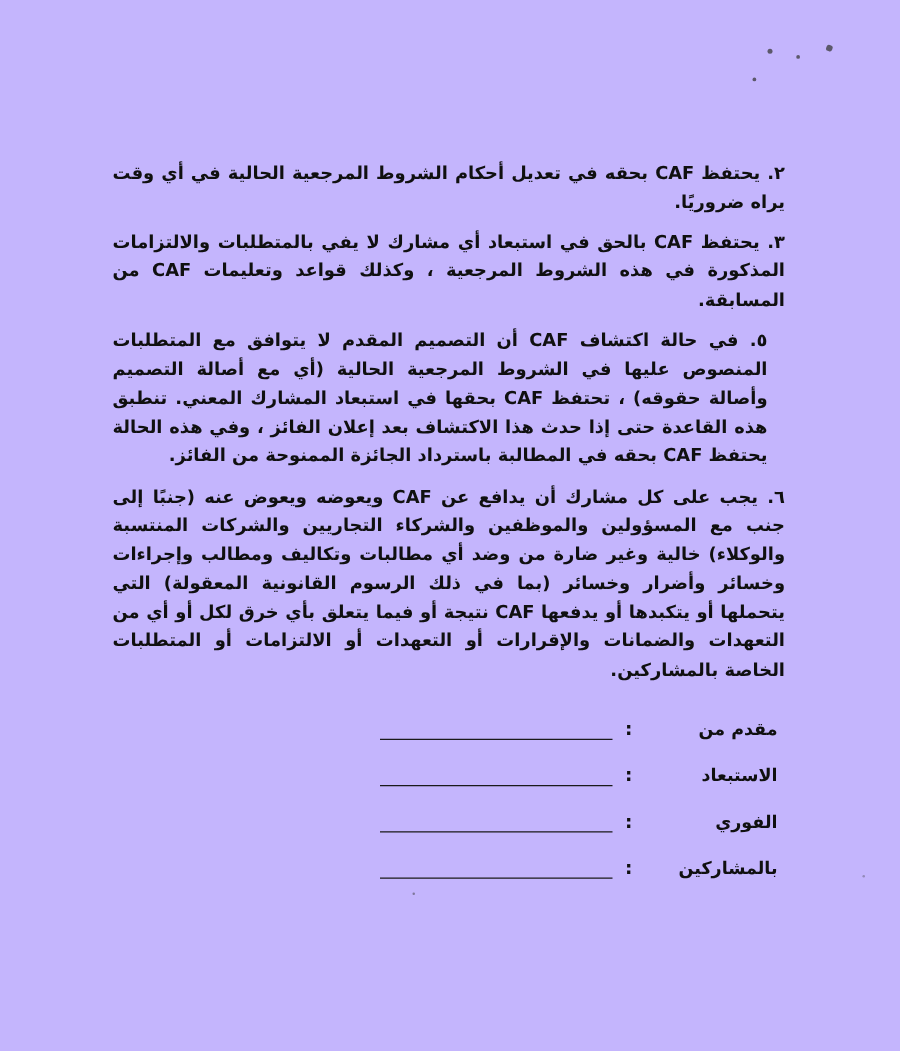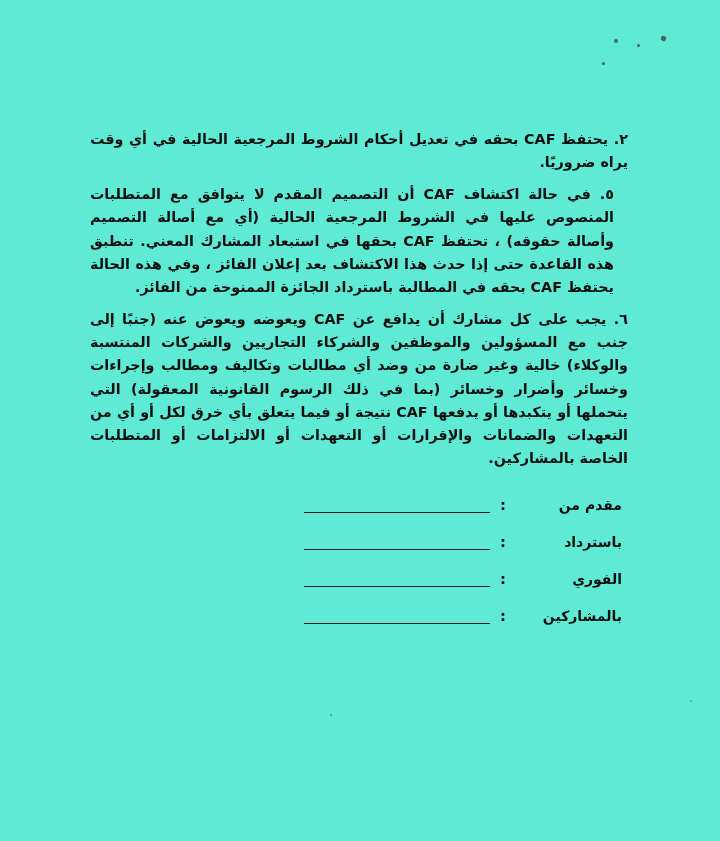--- a/index.html
+++ b/index.html
@@ -11,21 +11,21 @@
     width: 720px;
     height: 841px;
     position: relative;
     overflow: hidden;
     font-family: "DejaVu Sans", "Liberation Sans", sans-serif;
     color: #101010;
   }
   .page {
     position: absolute;
     inset: 0;
-    background: #5eead4;
+    background: #c4b5fd;
   }
   
   .speckle {
     position: absolute;
     background: #3a3a3a;
     border-radius: 50%;
     opacity: 0.75;
   }
   .sp1 { width: 4px; height: 4px; left: 614px; top: 39px; }
   .sp2 { width: 3px; height: 3px; left: 637px; top: 44px; }
@@ -111,40 +111,44 @@
   <div class="speckle sp5"></div>
   <div class="speckle sp6"></div>
 
   <div class="content">
 
     <ol class="clauses">
       <li>
         <span class="num">٢.</span>
         <span class="body">يحتفظ CAF بحقه في تعديل أحكام الشروط المرجعية الحالية في أي وقت يراه ضروريًا.</span>
       </li>
+      <li>
+        <span class="num">٣.</span>
+        <span class="body">يحتفظ CAF بالحق في استبعاد أي مشارك لا يفي بالمتطلبات والالتزامات المذكورة في هذه الشروط المرجعية ، وكذلك قواعد وتعليمات CAF من المسابقة.</span>
+      </li>
       <li class="indented">
         <span class="num">٥.</span>
         <span class="body">في حالة اكتشاف CAF أن التصميم المقدم لا يتوافق مع المتطلبات المنصوص عليها في الشروط المرجعية الحالية (أي مع أصالة التصميم وأصالة حقوقه) ، تحتفظ CAF بحقها في استبعاد المشارك المعني. تنطبق هذه القاعدة حتى إذا حدث هذا الاكتشاف بعد إعلان الفائز ، وفي هذه الحالة يحتفظ CAF بحقه في المطالبة باسترداد الجائزة الممنوحة من الفائز.</span>
       </li>
       <li>
         <span class="num">٦.</span>
         <span class="body">يجب على كل مشارك أن يدافع عن CAF ويعوضه ويعوض عنه (جنبًا إلى جنب مع المسؤولين والموظفين والشركاء التجاريين والشركات المنتسبة والوكلاء) خالية وغير ضارة من وضد أي مطالبات وتكاليف ومطالب وإجراءات وخسائر وأضرار وخسائر (بما في ذلك الرسوم القانونية المعقولة) التي يتحملها أو يتكبدها أو يدفعها CAF نتيجة أو فيما يتعلق بأي خرق لكل أو أي من التعهدات والضمانات والإقرارات أو التعهدات أو الالتزامات أو المتطلبات الخاصة بالمشاركين.</span>
       </li>
     </ol>
 
     <div class="signature-block">
 
       <div class="sig-row row-from">
         <span class="sig-label">مقدم من</span>
         <span class="sig-colon">:</span>
         <span class="sig-line"></span>
       </div>
 
       <div class="sig-row row-name">
-        <span class="sig-label">باسترداد</span>
+        <span class="sig-label">الاستبعاد</span>
         <span class="sig-colon">:</span>
         <span class="sig-line"></span>
       </div>
 
       <div class="sig-row row-sign">
         <span class="sig-label">الفوري</span>
         <span class="sig-colon">:</span>
         <span class="sig-line"></span>
       </div>
 

